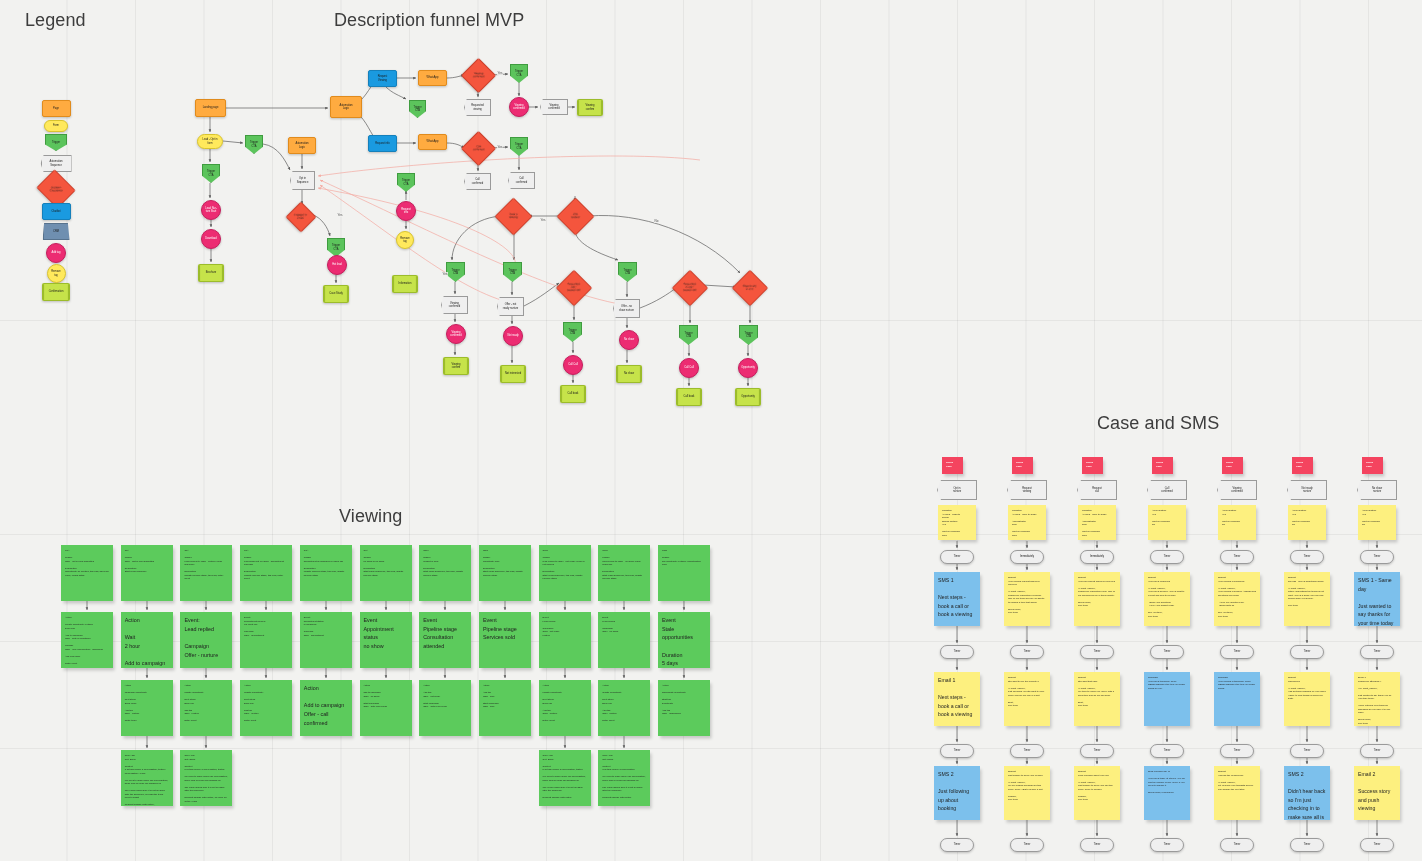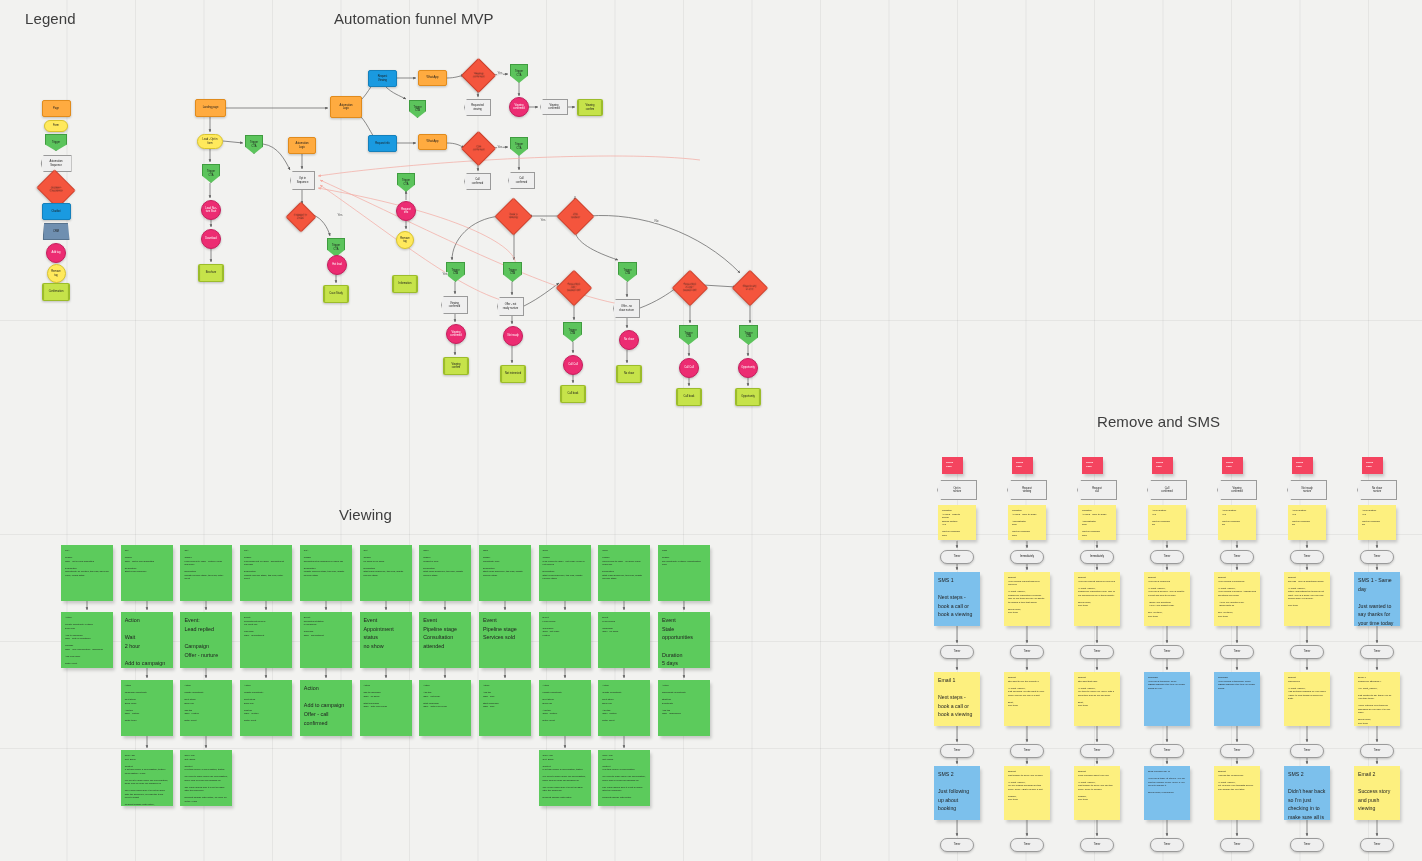--- a/index.html
+++ b/index.html
@@ -16,21 +16,21 @@
     background-image:
       linear-gradient(to right, rgba(0,0,0,0.055) 1px, transparent 1px),
       linear-gradient(to bottom, rgba(0,0,0,0.055) 1px, transparent 1px);
     background-size: 68.5px 107px;
     background-position: -2px -1px;
   }
   #edges { position: absolute; left: 0; top: 0; width: 1422px; height: 861px; pointer-events: none; }
 
   .section-title {
     position: absolute;
-    font-size: 15px;
+    font-size: 18px;
     color: #3d3d3d;
     font-weight: 400;
     letter-spacing: .1px;
     white-space: nowrap;
   }
 
   
   .node {
     position: absolute;
     display: flex; align-items: center; justify-content: center;
@@ -167,23 +167,23 @@
     </g>
     <g fill="none" stroke="#f4a9a0" stroke-width="0.7" marker-end="url(#ahp)">
       <path d="M524,305 C470,300 400,240 320,185"></path>
       <path d="M640,307 C560,300 430,230 320,180"></path>
       <path d="M700,160 C620,150 430,160 318,176"></path>
       <path d="M515,265 C520,250 470,215 318,188"></path>
     </g>
   </svg>
 
   <div class="section-title" style="left:25px;top:10px;">Legend</div>
-  <div class="section-title" style="left:334px;top:10px;">Automation funnel MVP</div>
+  <div class="section-title" style="left:334px;top:10px;">Description funnel MVP</div>
   <div class="section-title" style="left:339px;top:506px;">Viewing</div>
-  <div class="section-title" style="left:1097px;top:413px;">Remove and SMS</div>
+  <div class="section-title" style="left:1097px;top:413px;">Case and SMS</div>
 
   <div id="legend-layer">
       <div class="node n-rect legend-item" style="left: 41.5px; top: 100px; width: 29px; height: 17px;">
         <span style="white-space: pre-line;">Page</span>
       </div>
       <div class="node n-yellow legend-item" style="left: 44px; top: 120px; width: 24px; height: 12px;">
         <span style="white-space: pre-line;">Form</span>
       </div>
       <div class="node n-pent legend-item" style="left: 45px; top: 134px; width: 22px; height: 17px;">
         <span style="white-space: pre-line;">Trigger</span>

